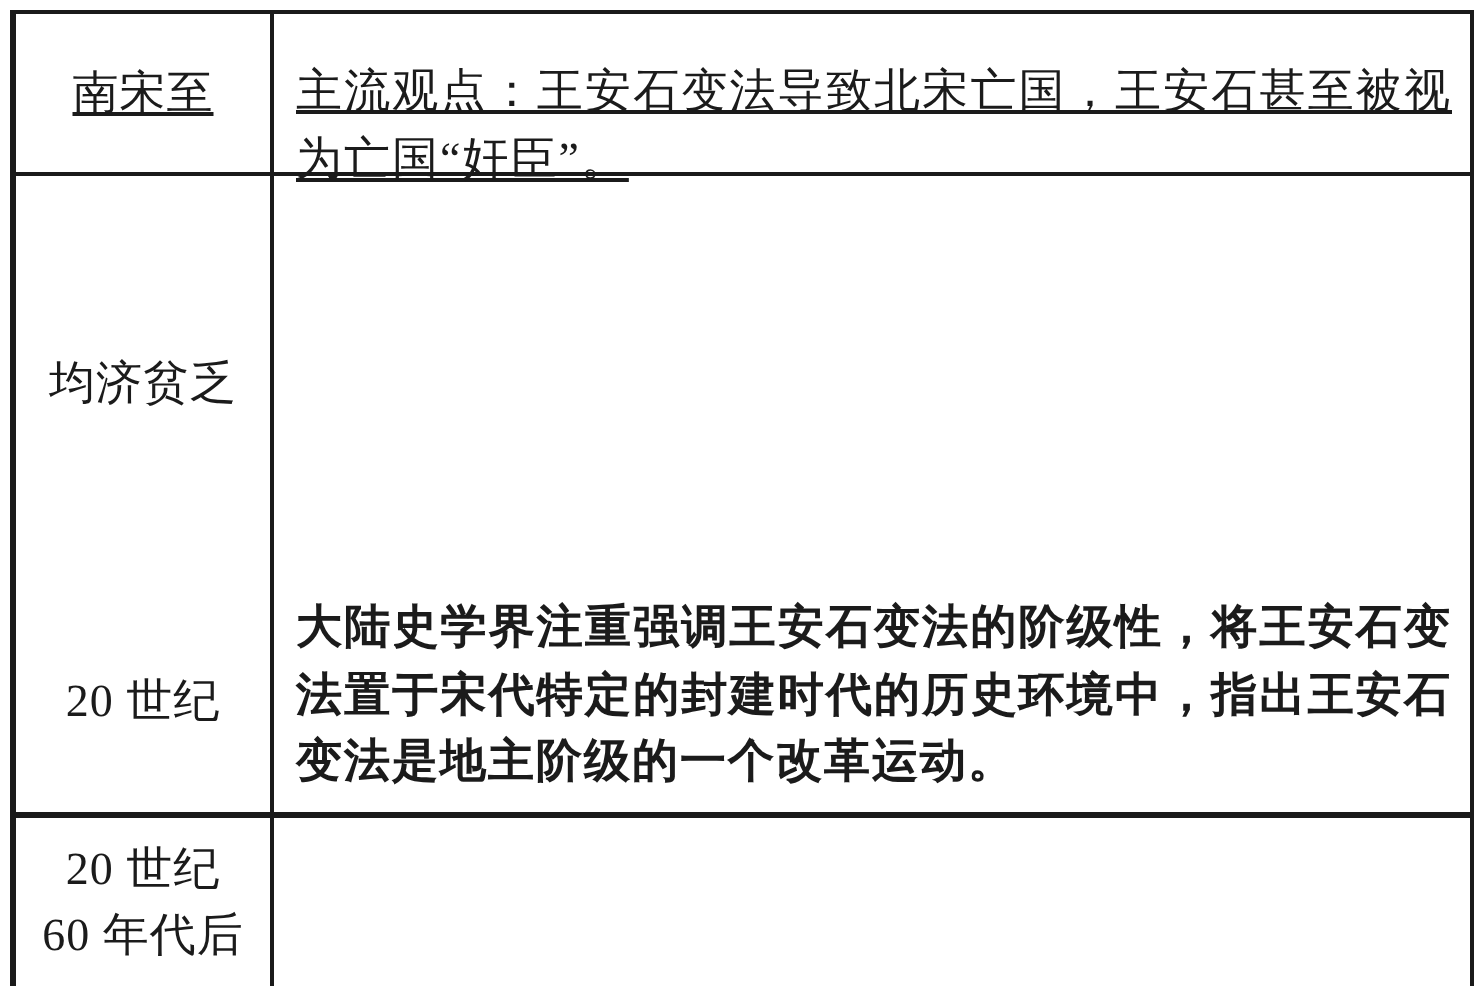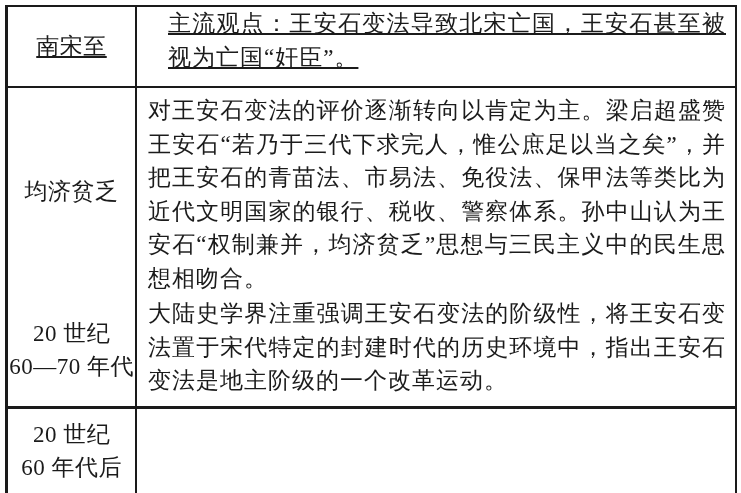--- a/index.html
+++ b/index.html
@@ -57,22 +57,22 @@
   .ccell {
     flex: 1 1 auto;
     box-sizing: border-box;
     padding: 6px 9px 0 11px;
     font-size: 23px;
     line-height: 33.5px;
     letter-spacing: 1px;
     text-align: justify;
     text-justify: inter-character;
   }
-  .row-1 .ccell { padding-top: 0; margin-left: 20px; }
-  .sub-2 .ccell { padding-top: 3px; }
+  .row-1 .ccell { padding-top: 22px; }
+  .sub-2 .ccell { padding-top: 3px; font-weight: bold; }
   .row-4 .ccell { padding-top: 9px; }
   .period-line { display: block; white-space: nowrap; }
 </style>
 </head>
 <body>
 
 <div class="page">
   <div class="tbl">
 
     <div class="row row-1">
@@ -83,29 +83,25 @@
         <span>主流观点：王安石变法导致北宋亡国，王安石甚至被视为亡国“奸臣”。</span>
       </div>
     </div>
 
     <div class="mid-group">
 
       <div class="row sub-1">
         <div class="pcell">
           <span class="period-line">均济贫乏</span>
         </div>
-        <div class="ccell">
-          <span>对王安石变法的评价逐渐转向以肯定为主。梁启超盛赞王安石“若乃于三代下求完人，惟公庶足以当之矣”，并把王安石的青苗法、市易法、免役法、保甲法等类比为近代文明国家的银行、税收、警察体系。孙中山认为王安石“权制兼并，均济贫乏”思想与三民主义中的民生思想相吻合。</span>
-        </div>
       </div>
 
       <div class="row sub-2">
         <div class="pcell">
           <span class="period-line">20 世纪</span>
-          <span class="period-line">60—70 年代</span>
         </div>
         <div class="ccell">
           <span>大陆史学界注重强调王安石变法的阶级性，将王安石变法置于宋代特定的封建时代的历史环境中，指出王安石变法是地主阶级的一个改革运动。</span>
         </div>
       </div>
 
     </div>
 
     <div class="row row-4">
       <div class="pcell">

